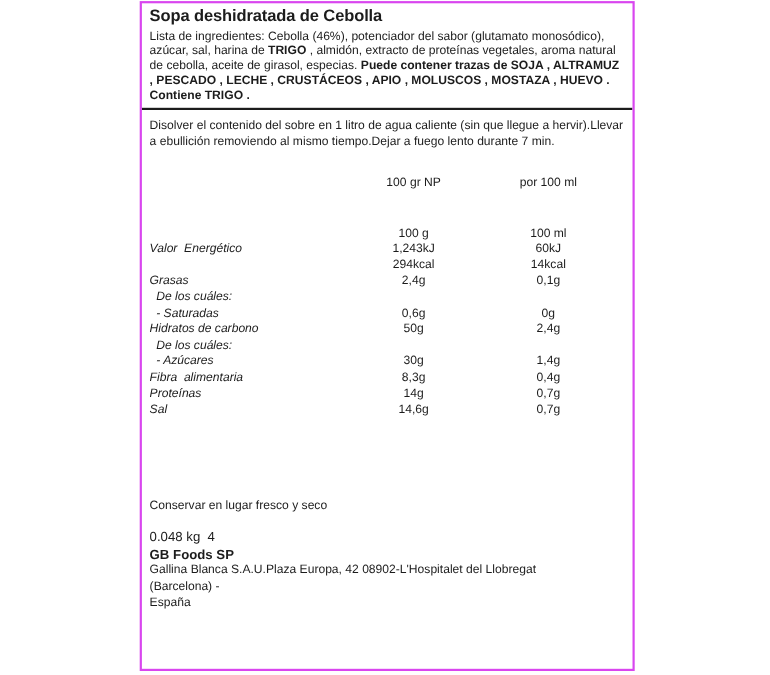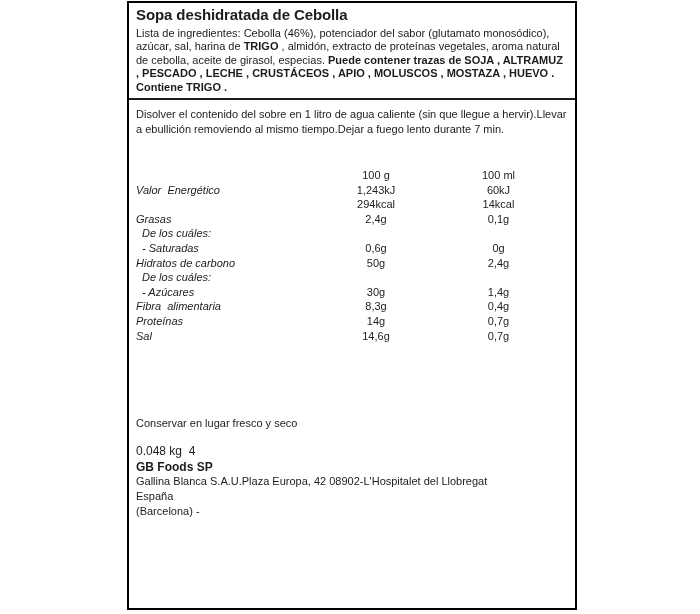--- a/index.html
+++ b/index.html
@@ -14,21 +14,21 @@
     font-family: "Liberation Sans", sans-serif;
     color: #1c1c1c;
     -webkit-font-smoothing: antialiased;
   }
   .label-box {
     position: absolute;
     left: 127px;
     top: 1px;
     width: 450px;
     height: 609px;
-    border: 2px solid #000000;
+    border: 2px solid #d946ef;
     box-sizing: border-box;
     background: #ffffff;
     overflow: hidden;
   }
   .sec1 {
     padding: 3px 9px 0 7px;
   }
   .title {
     font-size: 15px;
     line-height: 17px;
@@ -106,20 +106,25 @@
     <div class="title">Sopa deshidratada de Cebolla</div>
     <div class="ingredients"><span>Lista de ingredientes: Cebolla (46%), potenciador del sabor (glutamato monosódico), azúcar, sal, harina de </span><b>TRIGO</b><span> , almidón, extracto de proteínas vegetales, aroma natural de cebolla, aceite de girasol, especias. </span><b>Puede contener trazas de SOJA , ALTRAMUZ , PESCADO , LECHE , CRUSTÁCEOS , APIO , MOLUSCOS , MOSTAZA , HUEVO . Contiene TRIGO .</b></div>
   </div>
 
   <div class="divider"></div>
 
   <div class="sec2">
 
     <div class="prep">Disolver el contenido del sobre en 1 litro de agua caliente (sin que llegue a hervir).Llevar a ebullición removiendo al mismo tiempo.Dejar a fuego lento durante 7 min.</div>
 
+    <div class="nt-header t-row">
+      <span class="t-label"></span>
+      <span class="t-v1">100 gr NP</span>
+      <span class="t-v2">por 100 ml</span>
+    </div>
 
     <div class="nt-body">
       <div class="t-row">
         <span class="t-label"></span>
         <span class="t-v1">100 g</span>
         <span class="t-v2">100 ml</span>
       </div>
       <div class="t-row">
         <span class="t-label">Valor  Energético</span>
         <span class="t-v1">1,243kJ</span>
@@ -176,17 +181,17 @@
         <span class="t-v2">0,7g</span>
       </div>
     </div>
 
     <div class="storage">Conservar en lugar fresco y seco</div>
 
     <div class="netweight">0.048 kg  4</div>
 
     <div class="mfr-name">GB Foods SP</div>
     <div class="address-line">Gallina Blanca S.A.U.Plaza Europa, 42 08902-L'Hospitalet del Llobregat</div>
+    <div class="address-line">(Barcelona) -</div>
     <div class="address-line">España</div>
-    <div class="address-line">(Barcelona) -</div>
 
   </div>
 </div>
 
 </body></html>

